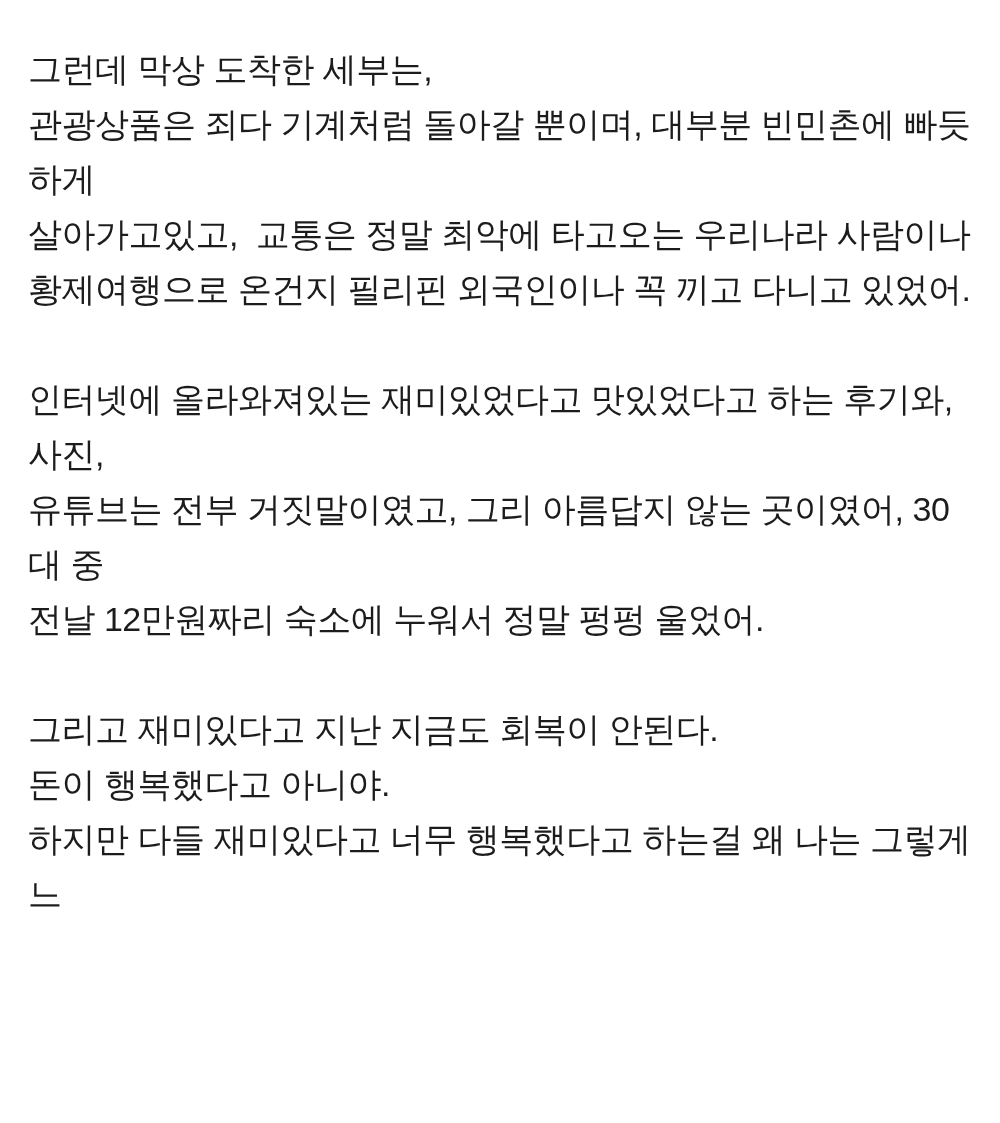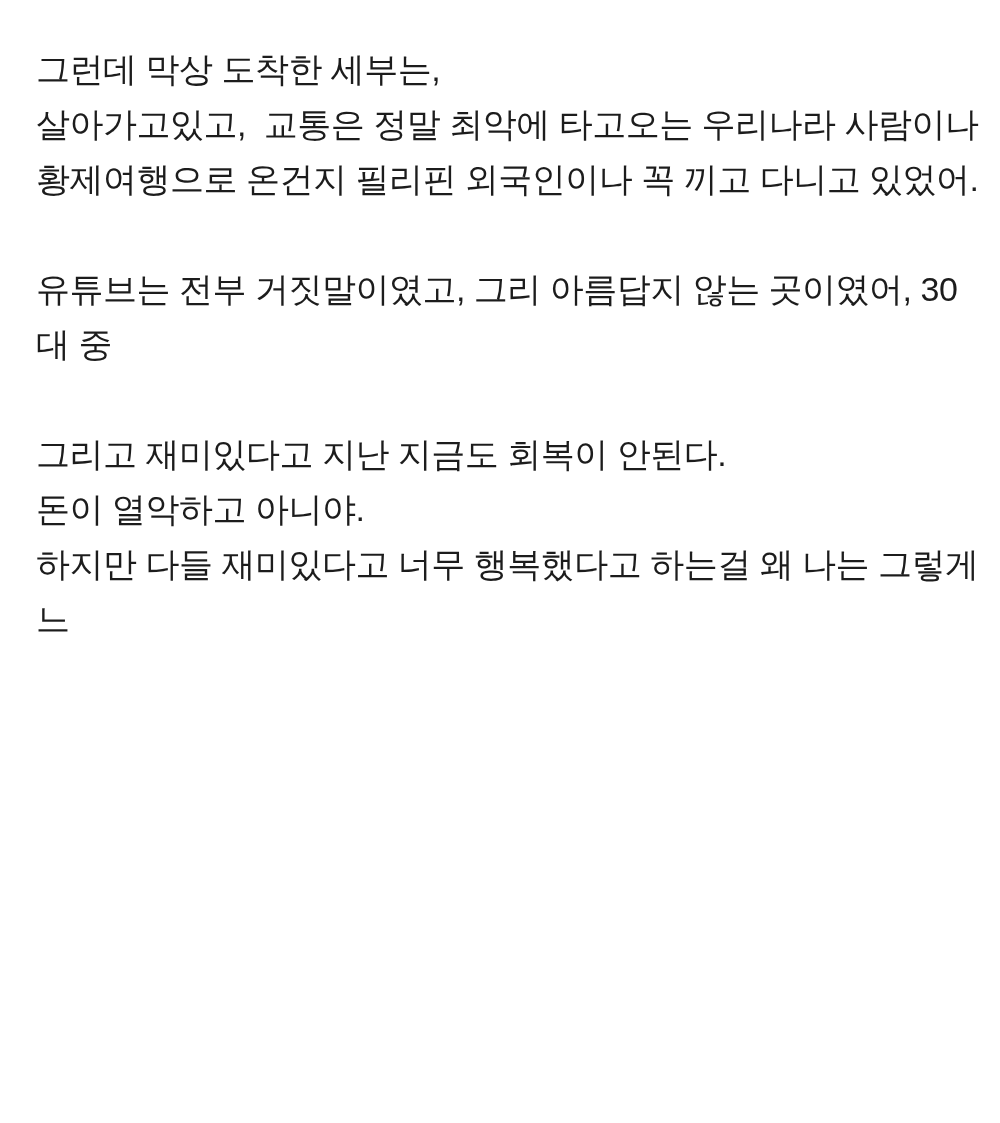--- a/index.html
+++ b/index.html
@@ -12,48 +12,51 @@
     height: 1123px;
     overflow: hidden;
     font-family: "Liberation Sans", "DejaVu Sans", sans-serif;
   }
   .post-body {
     box-sizing: border-box;
     padding: 42px 20px 0 28px;
     color: #1c1c1c;
   }
   .paragraph {
-    margin: 0 0 55px 8px;
+    margin: 0 0 55px 0;
   }
   .paragraph:last-child {
     margin-bottom: 0;
   }
   .text-line {
     font-size: 34px;
     line-height: 55px;
     letter-spacing: -0.5px;
     white-space: pre-wrap;
     font-weight: 400;
   }
 </style>
 </head>
 <body>
 
 <div class="post-body">
 
   <div class="paragraph">
     <div class="text-line">그런데 막상 도착한 세부는,</div>
+    <div class="text-line">관광상품은 죄다 기계처럼 돌아갈 뿐이며, 대부분 빈민촌에 빠듯하게</div>
     <div class="text-line">살아가고있고,  교통은 정말 최악에 타고오는 우리나라 사람이나</div>
     <div class="text-line">황제여행으로 온건지 필리핀 외국인이나 꼭 끼고 다니고 있었어.</div>
   </div>
 
   <div class="paragraph">
+    <div class="text-line">인터넷에 올라와져있는 재미있었다고 맛있었다고 하는 후기와, 사진,</div>
     <div class="text-line">유튜브는 전부 거짓말이였고, 그리 아름답지 않는 곳이였어, 30대 중</div>
+    <div class="text-line">전날 12만원짜리 숙소에 누워서 정말 펑펑 울었어.</div>
   </div>
 
   <div class="paragraph">
     <div class="text-line">그리고 재미있다고 지난 지금도 회복이 안된다.</div>
-    <div class="text-line">돈이 열악하고 아니야.</div>
+    <div class="text-line">돈이 행복했다고 아니야.</div>
     <div class="text-line">하지만 다들 재미있다고 너무 행복했다고 하는걸 왜 나는 그렇게 느</div>
 
   </div>
 
 </div>
 
 </body></html>

